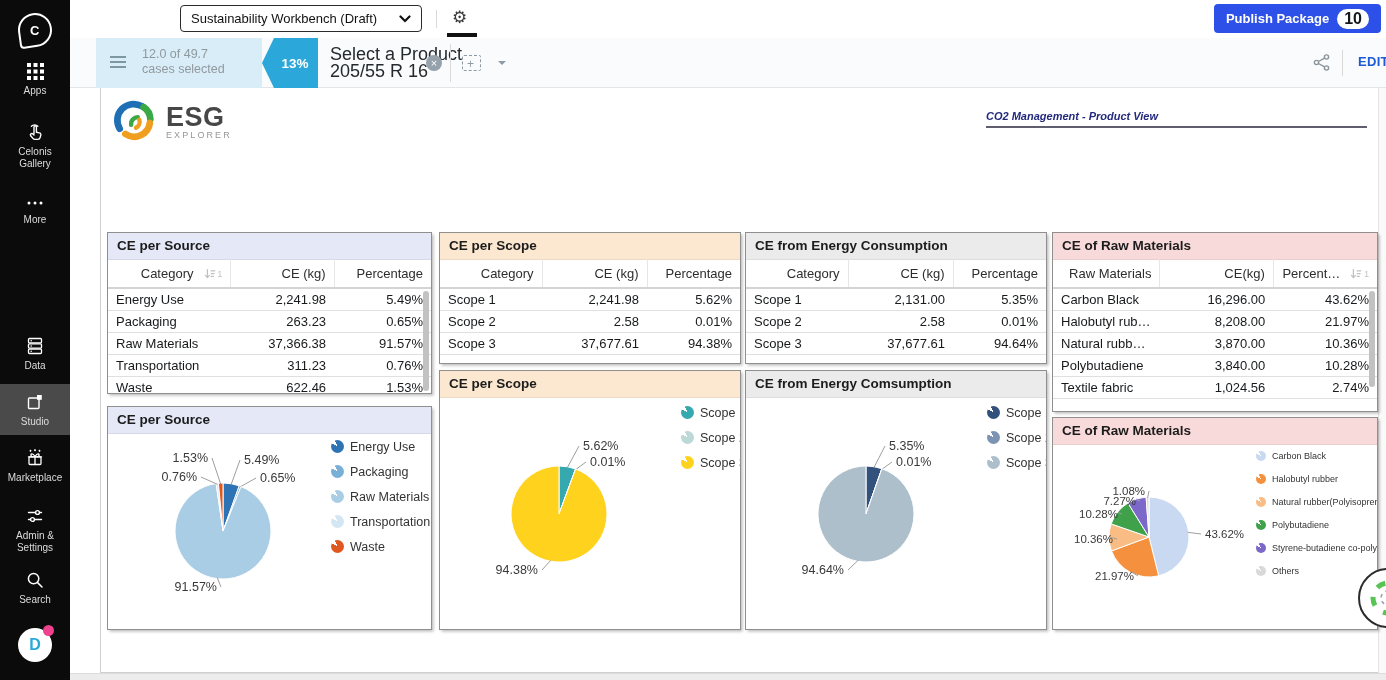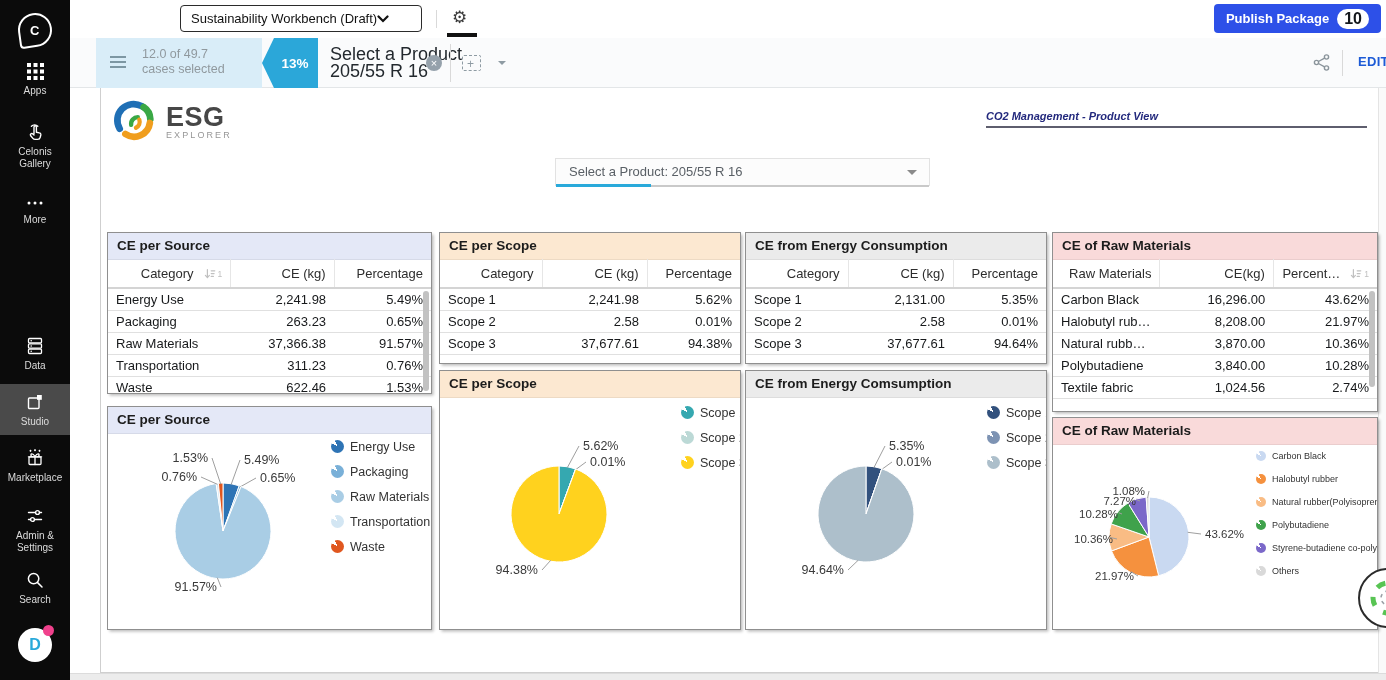--- a/index.html
+++ b/index.html
@@ -13,21 +13,21 @@
   .side-active{background:#4a4a4a;}
   #side-logo{position:absolute;left:0;top:8px;width:70px;height:44px;display:flex;align-items:center;justify-content:center;}
   .logo-ring{width:30px;height:30px;border:2px solid #fff;border-radius:50% 50% 50% 12%;display:flex;align-items:center;justify-content:center;transform:rotate(-8deg);}
   .logo-ring span{font-size:13px;font-weight:bold;color:#fff;transform:rotate(8deg);}
   #avatar{position:absolute;left:18px;top:628px;width:34px;height:34px;border-radius:50%;background:#fff;display:flex;align-items:center;justify-content:center;cursor:pointer;}
   #avatar .init{color:#29a9da;font-size:16px;font-weight:bold;}
   #avatar .dot{position:absolute;right:-2px;top:-3px;width:11px;height:11px;border-radius:50%;background:#f0418c;}
   
   #topbar{position:absolute;left:70px;top:0;width:1316px;height:38px;background:#fff;}
   .wb-select{position:absolute;left:110px;top:5px;width:242px;height:27px;border:1px solid #2b2b2b;border-radius:4px;
-             display:flex;align-items:center;padding:0 10px;box-sizing:border-box;
+             display:flex;align-items:center;justify-content:space-between;padding:0 10px;box-sizing:border-box;
              font-size:13px;color:#111;cursor:pointer;background:#fff;}
   .tb-divider{position:absolute;width:1px;background:#d9d9d9;}
   .gear{position:absolute;left:382px;top:5px;font-size:17px;color:#3a3a3a;cursor:pointer;line-height:26px;}
   .gear-underline{position:absolute;left:377px;top:33px;width:30px;height:4px;background:#111;}
   .publish-btn{position:absolute;right:5px;top:4px;height:29px;background:#2d50e8;color:#fff;border:none;border-radius:4px;
                font-size:13px;font-weight:bold;display:flex;align-items:center;gap:8px;padding:0 12px;cursor:pointer;
                font-family:inherit;}
   .publish-badge{background:#fff;color:#14171c;border-radius:10px;padding:1px 7px;font-size:16px;font-weight:bold;}
   
   #toolbar{position:absolute;left:70px;top:38px;width:1316px;height:50px;background:#fafbfc;border-bottom:1px solid #e3e6e8;box-sizing:border-box;}
@@ -251,26 +251,20 @@
       <path d="M20 27 A 7 7 0 0 1 27 19" stroke="#3aa845" stroke-width="4.5" stroke-linecap="round"></path>
       <path d="M28.5 21.5 A 7 7 0 0 1 25 30" stroke="#f09e1e" stroke-width="4.5" stroke-linecap="round"></path>
     </svg>
     <div>
       <div class="esg-word">ESG</div>
       <div class="esg-sub">EXPLORER</div>
     </div>
   </div>
   <div class="page-title">CO2 Management - Product View</div>
 
-  <div class="prod-select">
-    <span class="txt">Select a Product: 205/55 R 16</span>
-    <span class="car"></span>
-    <span class="bar"></span>
-    <span class="bar-blue"></span>
-  </div>
 
   <section class="panel" style="left:107px;top:232px;width:325px;height:162px">
     <div class="panel-title" style="background-color: rgb(228, 232, 247);">CE per Source</div>
     <div class="panel-body">
         <table class="ptable">
           <colgroup>
             <col style="width: 38%;">
             <col style="width: 32%;">
             <col style="width: 30%;">
           </colgroup>

